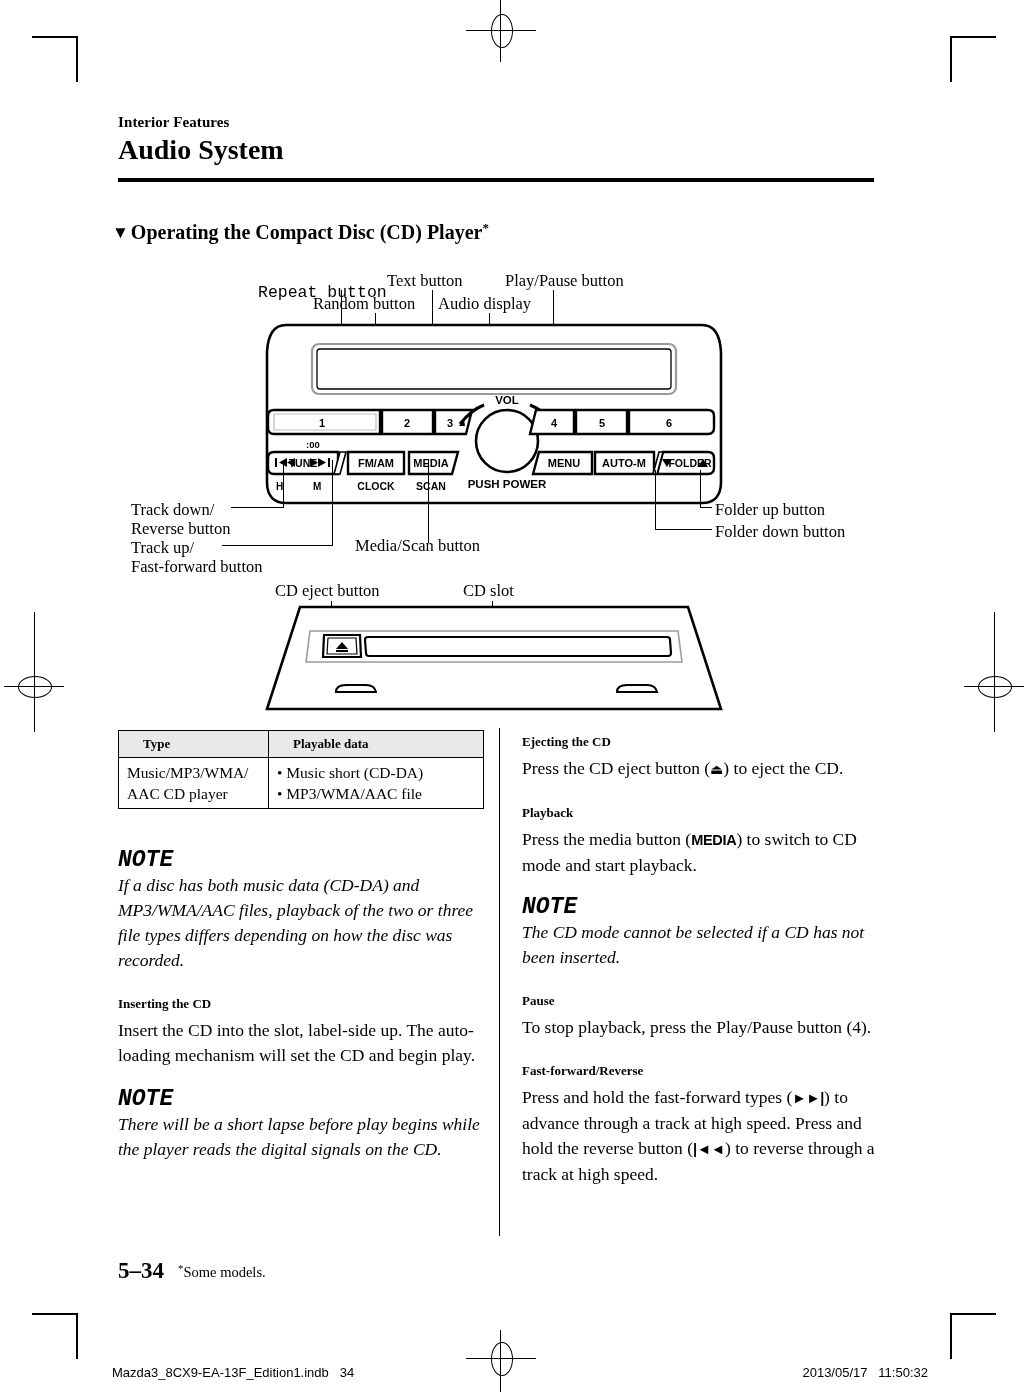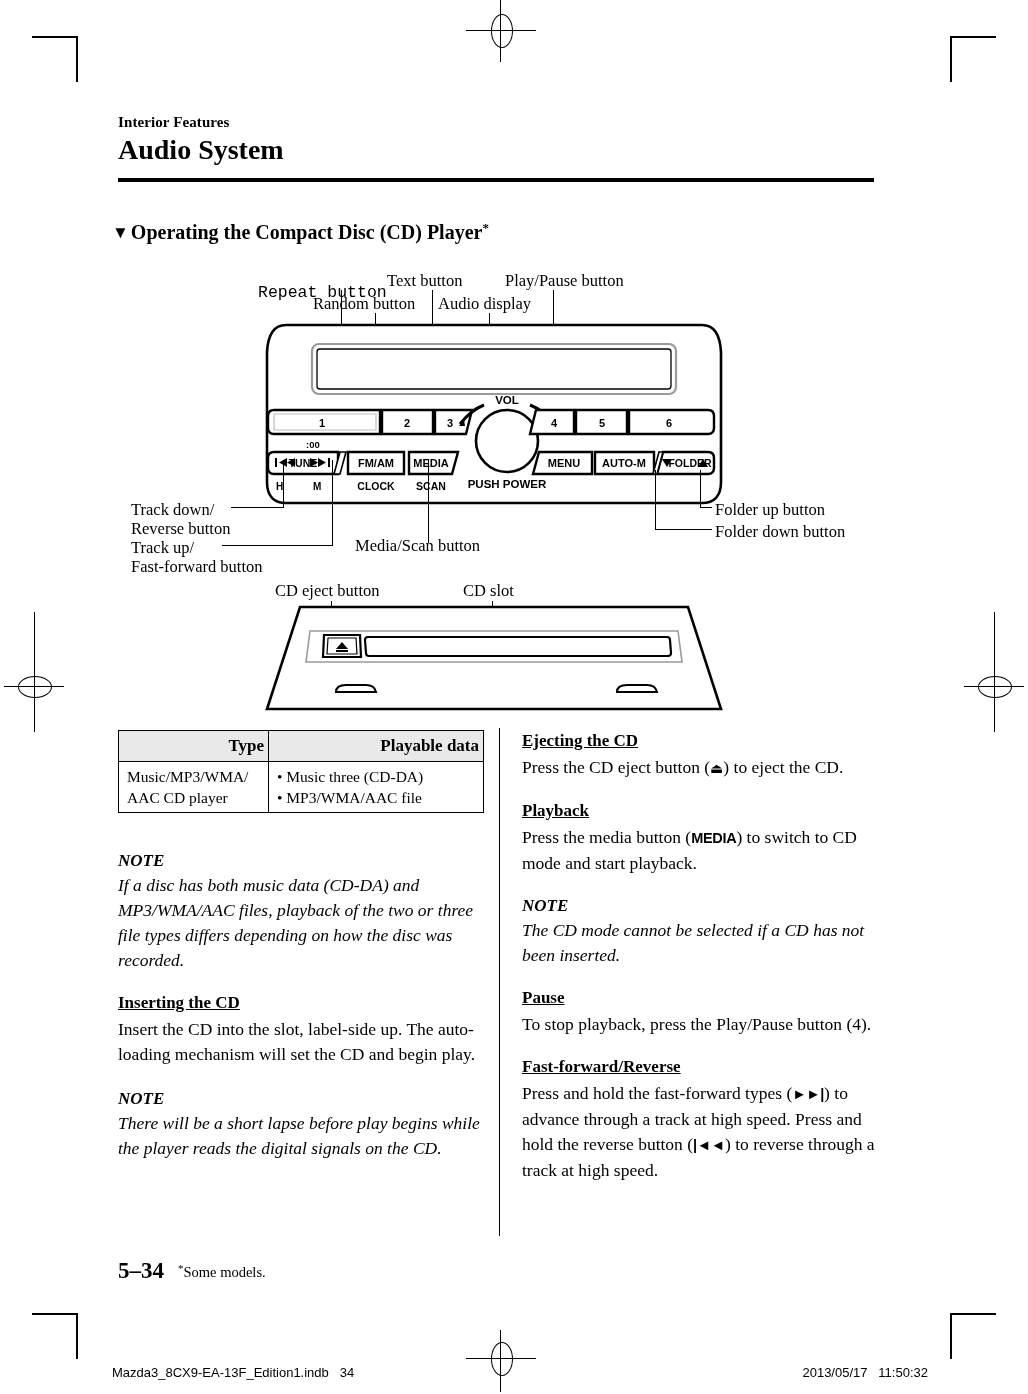--- a/index.html
+++ b/index.html
@@ -93,52 +93,52 @@
     border-collapse: collapse;
     font-size: 15.5px;
   }
   .tbl th, .tbl td {
     border: 1px solid #000;
     padding: 4px 8px;
     vertical-align: top;
   }
   .tbl th {
     background: #e9e9e9;
-    text-align: right;
-    font-weight: bold;
-    font-size: 17px;
-    padding: 5px 4px;
+    text-align: left;
+    font-weight: bold;
+    font-size: 13px;
+    padding: 5px 24px;
   }
   .tbl td.c1 { width: 133px; line-height: 21px; }
   .tbl td.c2 { width: 198px; line-height: 21px; }
   .tbl .bullet { display: block; text-indent: -10px; padding-left: 10px; }
 
   
   .col {
     position: absolute;
     width: 362px;
     font-size: 17.5px;
     line-height: 25px;
   }
   .col.left  { left: 118px; top: 848px; }
   .col.right { left: 522px; top: 728px; }
 
   .col h4 {
     margin: 0 0 2px 0;
-    font-size: 17px;
-    font-weight: bold;
-    text-decoration: underline;
+    font-size: 13px;
+    font-weight: bold;
     display: inline-block;
   }
   .blk { margin-bottom: 17px; }
   .blk:last-child { margin-bottom: 0; }
   .note-label {
     font-style: italic;
     font-weight: bold;
-    font-size: 17px;
+    font-size: 23px;
+    font-family: Liberation Mono, monospace;
   }
   .note-body { font-style: italic; }
   .mono-btn {
     font-family: "Liberation Sans", sans-serif;
     font-weight: bold;
     font-size: 14.5px;
     letter-spacing: -0.3px;
   }
   .gl { font-family: "DejaVu Sans", sans-serif; font-size: 14px; }
 
@@ -360,21 +360,21 @@
         <th>Playable data</th>
       </tr>
     </thead>
     <tbody>
       <tr>
         <td class="c1">
           <span>Music/MP3/WMA/</span><br>
           <span>AAC CD player</span>
         </td>
         <td class="c2">
-          <span class="bullet"><span>•</span>&nbsp;<span>Music three (CD-DA)</span></span>
+          <span class="bullet"><span>•</span>&nbsp;<span>Music short (CD-DA)</span></span>
           <span class="bullet"><span>•</span>&nbsp;<span>MP3/WMA/AAC file</span></span>
         </td>
       </tr>
     </tbody>
   </table>
 
   <div class="col-divider"></div>
 
   <div class="col left">
 

